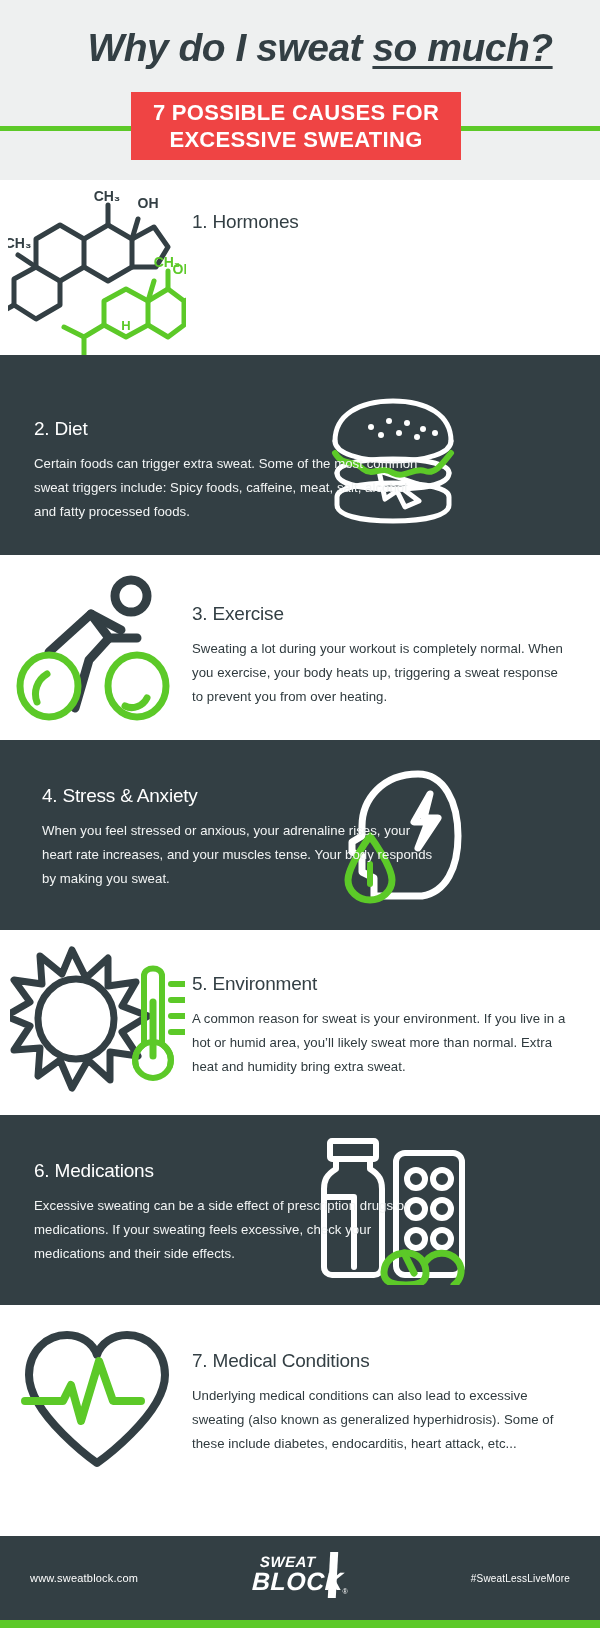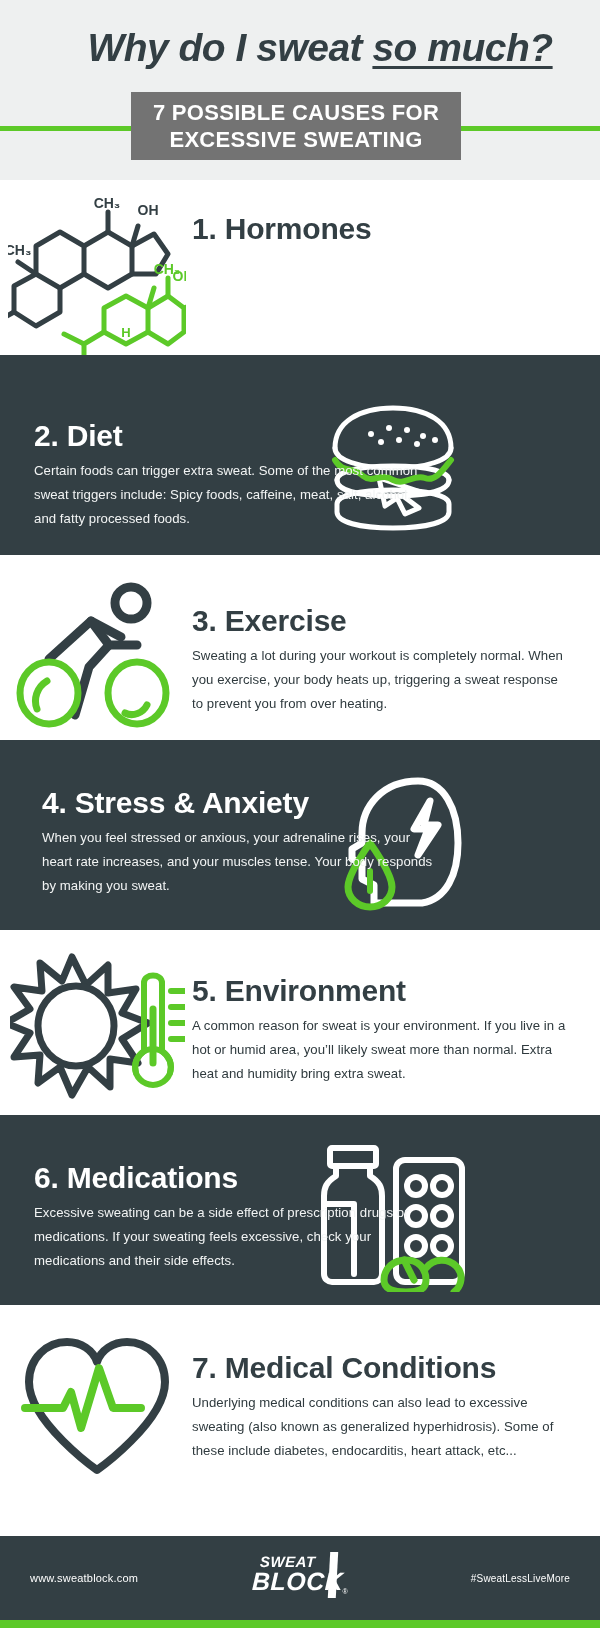--- a/index.html
+++ b/index.html
@@ -32,47 +32,47 @@
     text-decoration:underline;
     text-underline-offset:5px;
     text-decoration-thickness:3px;
   }
   .green-rule{
     position:absolute;left:0;top:126px;width:600px;height:5px;
     background:#5cc928;
   }
   .subtitle-box{
     position:absolute;left:131px;top:92px;width:330px;height:68px;
-    background:#737373;
+    background:#ef4444;
     display:flex;align-items:center;justify-content:center;
   }
   .subtitle-text{
     color:#ffffff;
     font-size:22px;line-height:27px;
     font-weight:bold;
     letter-spacing:0.3px;
     text-align:center;
     padding:0 6px;
   }
 
   
   .section{position:relative;width:600px;overflow:hidden;}
   .section.light{background:#ffffff;}
   .section.dark{background:#333f44;}
 
   .sec-inner{
-    position:relative;width:491px;height:100%;margin-top:7px;
+    position:relative;width:491px;height:100%;
   }
   .icon-wrap{
     position:absolute;top:0;display:flex;align-items:center;justify-content:center;
   }
   .text-wrap{position:absolute;top:0;}
 
   .sec-title{
-    font-size:30px;font-weight:bold;line-height:28px;
+    font-size:19px;font-weight:normal;line-height:28px;
     margin:0 0 9px 0;letter-spacing:-0.2px;
   }
   .sec-body{
     font-size:13.2px;line-height:24px;margin:0;
     letter-spacing:0.05px;
   }
   .light .sec-title{color:#333f44;}
   .light .sec-body{color:#2f3a3e;}
   .dark  .sec-title{color:#ffffff;}
   .dark  .sec-body{color:#f2f4f4;}

